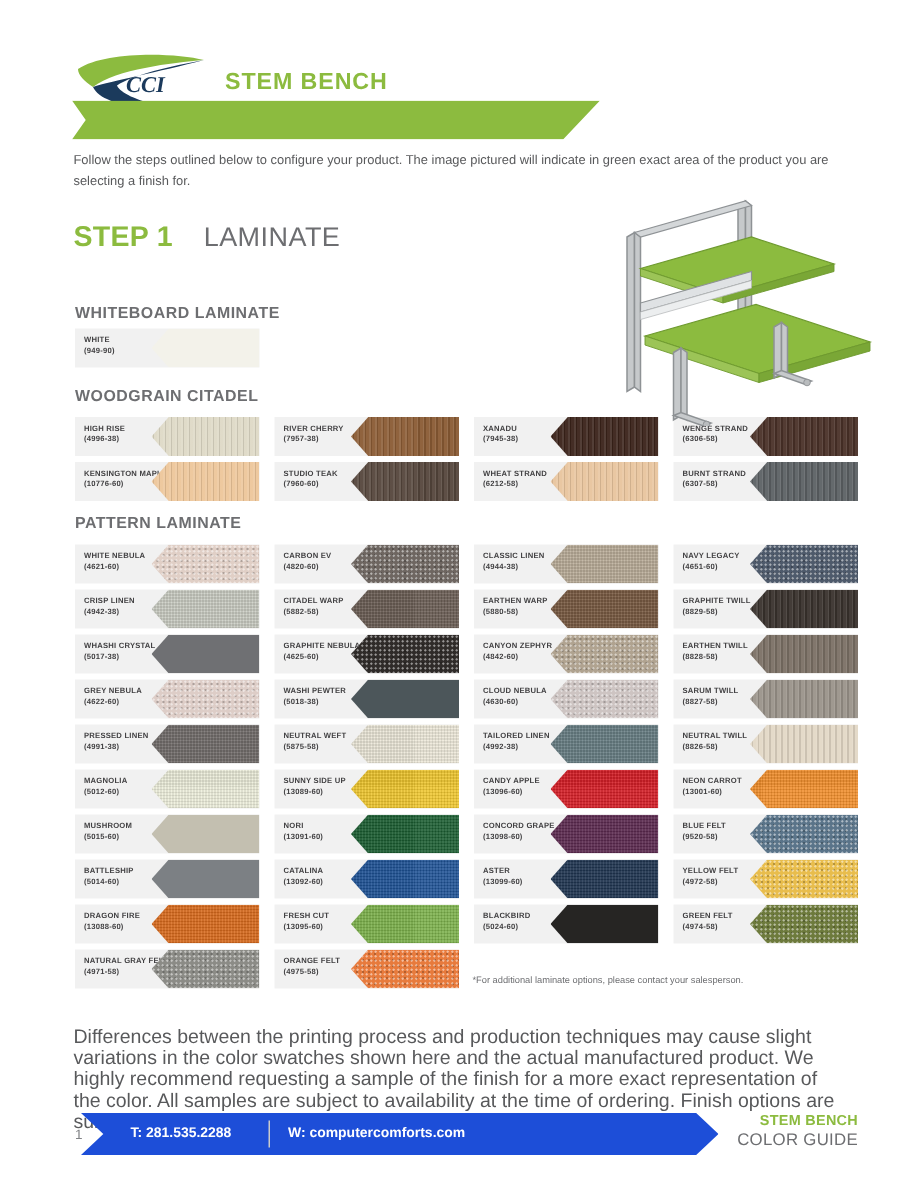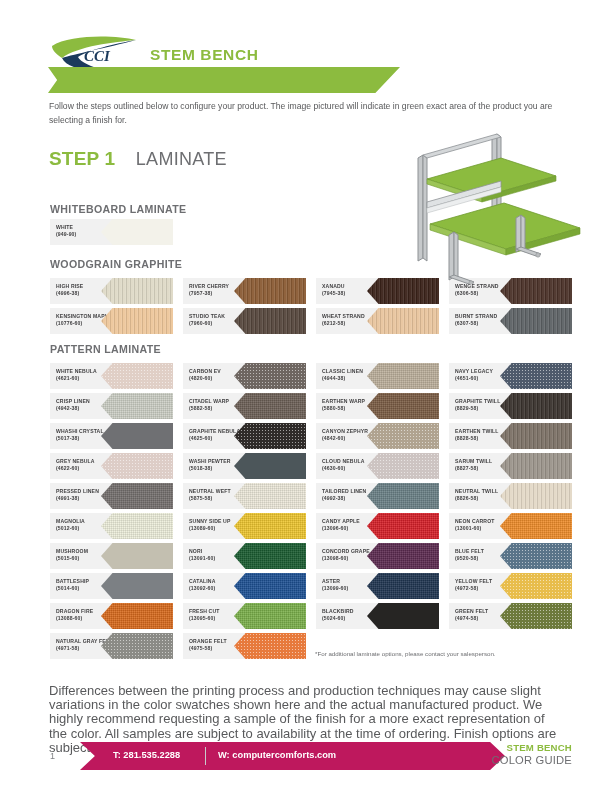--- a/index.html
+++ b/index.html
@@ -99,22 +99,22 @@
     position:absolute;left:49px;top:684px;width:516px;
     font-size:13px;line-height:14.2px;color:#58595b;
   }
 
   
   .footer{position:absolute;left:0;top:742px;width:612px;height:34px;}
   .pg{
     position:absolute;left:50px;top:9px;font-size:9px;color:#808285;
   }
   .fbar{
-    position:absolute;left:80px;top:0;width:425px;height:28px;
-    background:#be185d;
+    position:absolute;left:54px;top:0;width:425px;height:28px;
+    background:#1d4ed8;
     clip-path:polygon(0 0, 96.5% 0, 100% 50%, 96.5% 100%, 0 100%, 3.5% 50%);
   }
   .fphone{position:absolute;left:33px;top:8px;color:#fff;font-size:9.3px;font-weight:700;}
   .fdiv{position:absolute;left:125px;top:5px;width:1px;height:18px;background:#c9cacb;}
   .fweb{position:absolute;left:138px;top:8px;color:#fff;font-size:9.3px;font-weight:700;}
   .fright{position:absolute;right:40px;top:0;text-align:right;}
   .fr1{font-size:9.6px;font-weight:700;color:#8cbb3f;letter-spacing:.2px;line-height:12px;}
   .fr2{font-size:11.2px;color:#6d6e71;letter-spacing:.2px;line-height:13px;}
 
   
@@ -141,21 +141,21 @@
   </div>
 
   <div class="intro">Follow the steps outlined below to configure your product.  The image pictured will indicate in green exact area of the product you are selecting a finish for.</div>
 
   <div class="step-row">
     <span class="step-num">STEP 1</span>
     <span class="step-label">LAMINATE</span>
   </div>
 
   <div class="cat whiteboard">WHITEBOARD LAMINATE</div>
-  <div class="cat woodgrain">WOODGRAIN GRAPHITE</div>
+  <div class="cat woodgrain">WOODGRAIN CITADEL</div>
   <div class="cat pattern">PATTERN LAMINATE</div>
 
   <div id="wb-swatches">
       <div class="chip" style="left: 50px; top: 219px;">
         <div class="lbl">
           <div>WHITE</div>
           <div>(949-90)</div>
         </div>
         <div class="swatch" style="background: rgb(243, 242, 234);">
           <div class="tex flat"></div>

